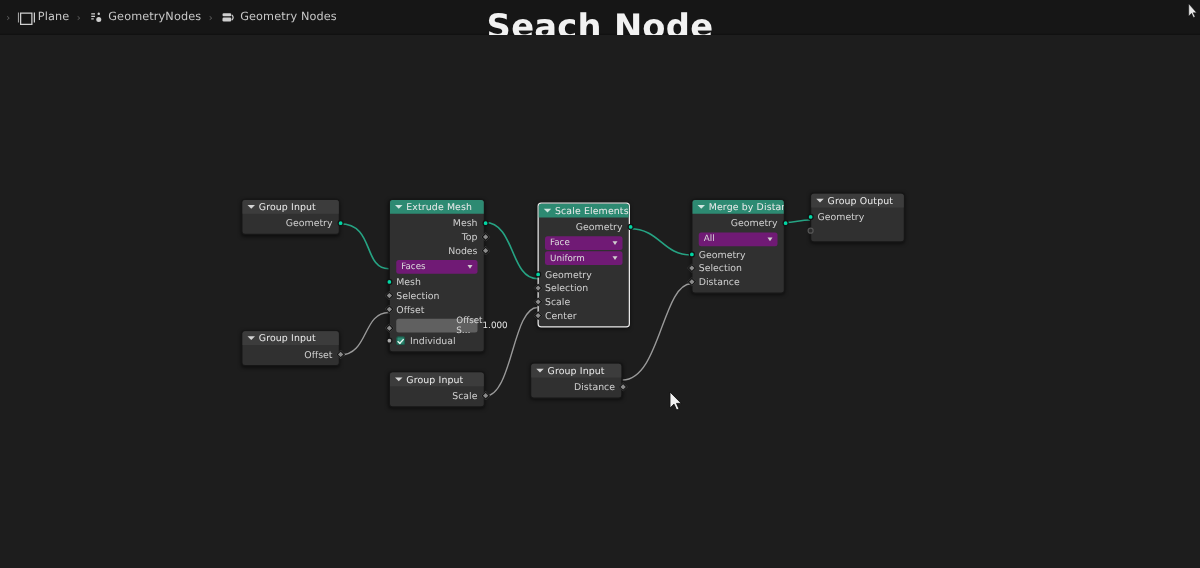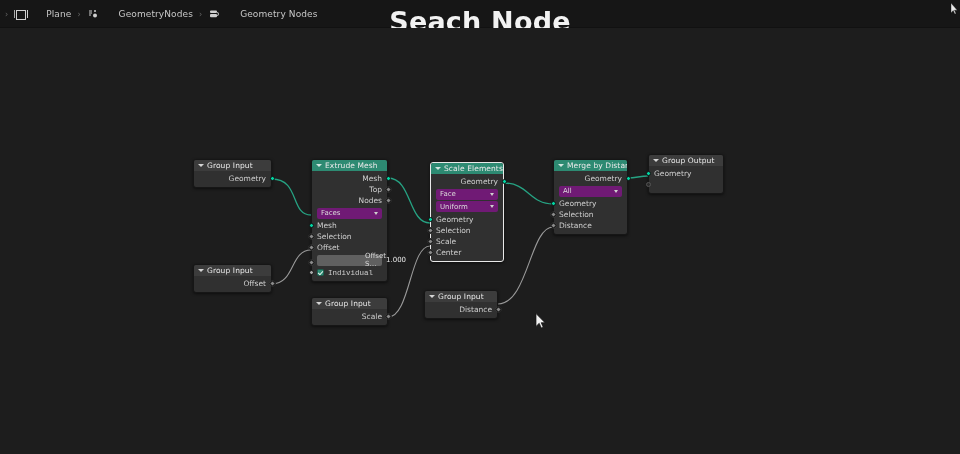--- a/index.html
+++ b/index.html
@@ -26,21 +26,21 @@
   #breadcrumb {
     position: absolute; left: 4px; top: 0;
     height: 28px;
     display: flex; align-items: center;
     gap: 5px;
     color: #b8b8b8;
     font-size: 9px;
     white-space: nowrap;
   }
   .crumb {
-    display: flex; align-items: center; gap: 20px;
+    display: flex; align-items: center; gap: 4px;
     color: #c8c8c8;
   }
   .crumb-sep { color: #666; font-size: 8px; padding: 0 1px; }
   .crumb-label { font-size: 9px; letter-spacing: .1px; }
   .crumb-ico { width: 12px; height: 12px; display:inline-block; position: relative; }
 
   
   .ico-object::before {
     content:""; position:absolute; left:2px; top:2px; width:8px; height:8px;
     border:1px solid #cfcfcf;
@@ -158,21 +158,20 @@
   .widget.value .vlabel { color: #d8d8d8; }
   .widget.value .vnum { color: #e8e8e8; }
 
   .checkrow {
     position: relative;
     height: 11px;
     display: flex; align-items: center;
     padding: 0 5px;
     font-size: 7.5px;
     color: #cfcfcf;
-    font-family: Liberation Mono, monospace;
   }
   .checkbox {
     width: 7px; height: 7px;
     background: #2d8a72;
     border: 1px solid #1c5d4d;
     border-radius: 1.5px;
     margin-right: 4px;
     position: relative;
     flex: 0 0 auto;
   }

